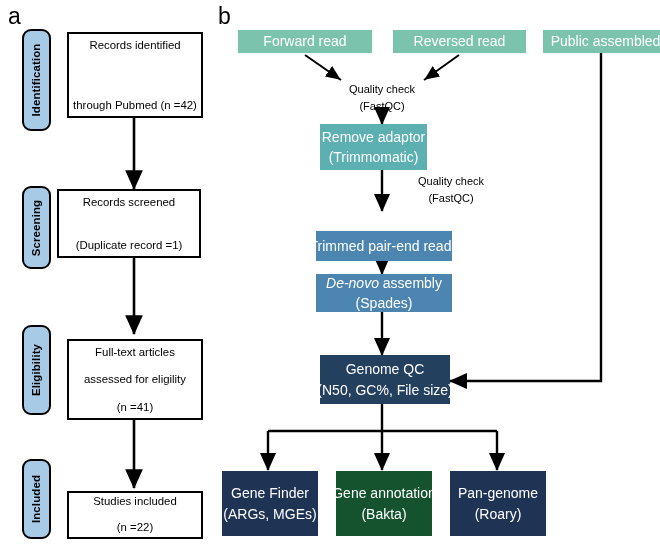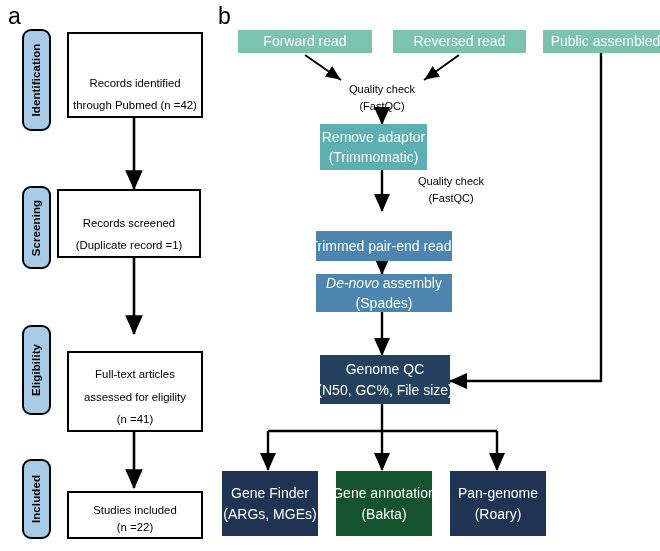--- a/index.html
+++ b/index.html
@@ -46,21 +46,21 @@
     letter-spacing: 0.1px;
   }
   .prisma-box {
     position: absolute;
     background: #ffffff;
     border: 2.2px solid #000000;
     box-sizing: border-box;
     display: flex;
     flex-direction: column;
     align-items: center;
-    justify-content: flex-end;
+    justify-content: space-between;
     text-align: center;
     font-size: 11.4px;
     color: #000000;
     line-height: 1.95;
   }
   .prisma-box .ln { display: block; white-space: nowrap; }
 
   
   .flow-box {
     position: absolute;
@@ -160,21 +160,21 @@
   <div class="prisma-box" style="left:67px; top:32px; width:136px; height:86px;">
     <span class="ln">Records identified</span>
     <span class="ln">through Pubmed (n =42)</span>
   </div>
 
   <div class="prisma-box" style="left:57px; top:189px; width:144px; height:69px;">
     <span class="ln">Records screened</span>
     <span class="ln">(Duplicate record =1)</span>
   </div>
 
-  <div class="prisma-box" style="left:67px; top:339px; width:136px; height:81px;margin-top:12px;">
+  <div class="prisma-box" style="left:67px; top:339px; width:136px; height:81px;">
     <span class="ln">Full-text articles</span>
     <span class="ln">assessed for eligility</span>
     <span class="ln">(n =41)</span>
   </div>
 
   <div class="prisma-box" style="left:67px; top:491px; width:136px; height:48px; line-height:1.55;">
     <span class="ln">Studies included</span>
     <span class="ln">(n =22)</span>
   </div>
 

